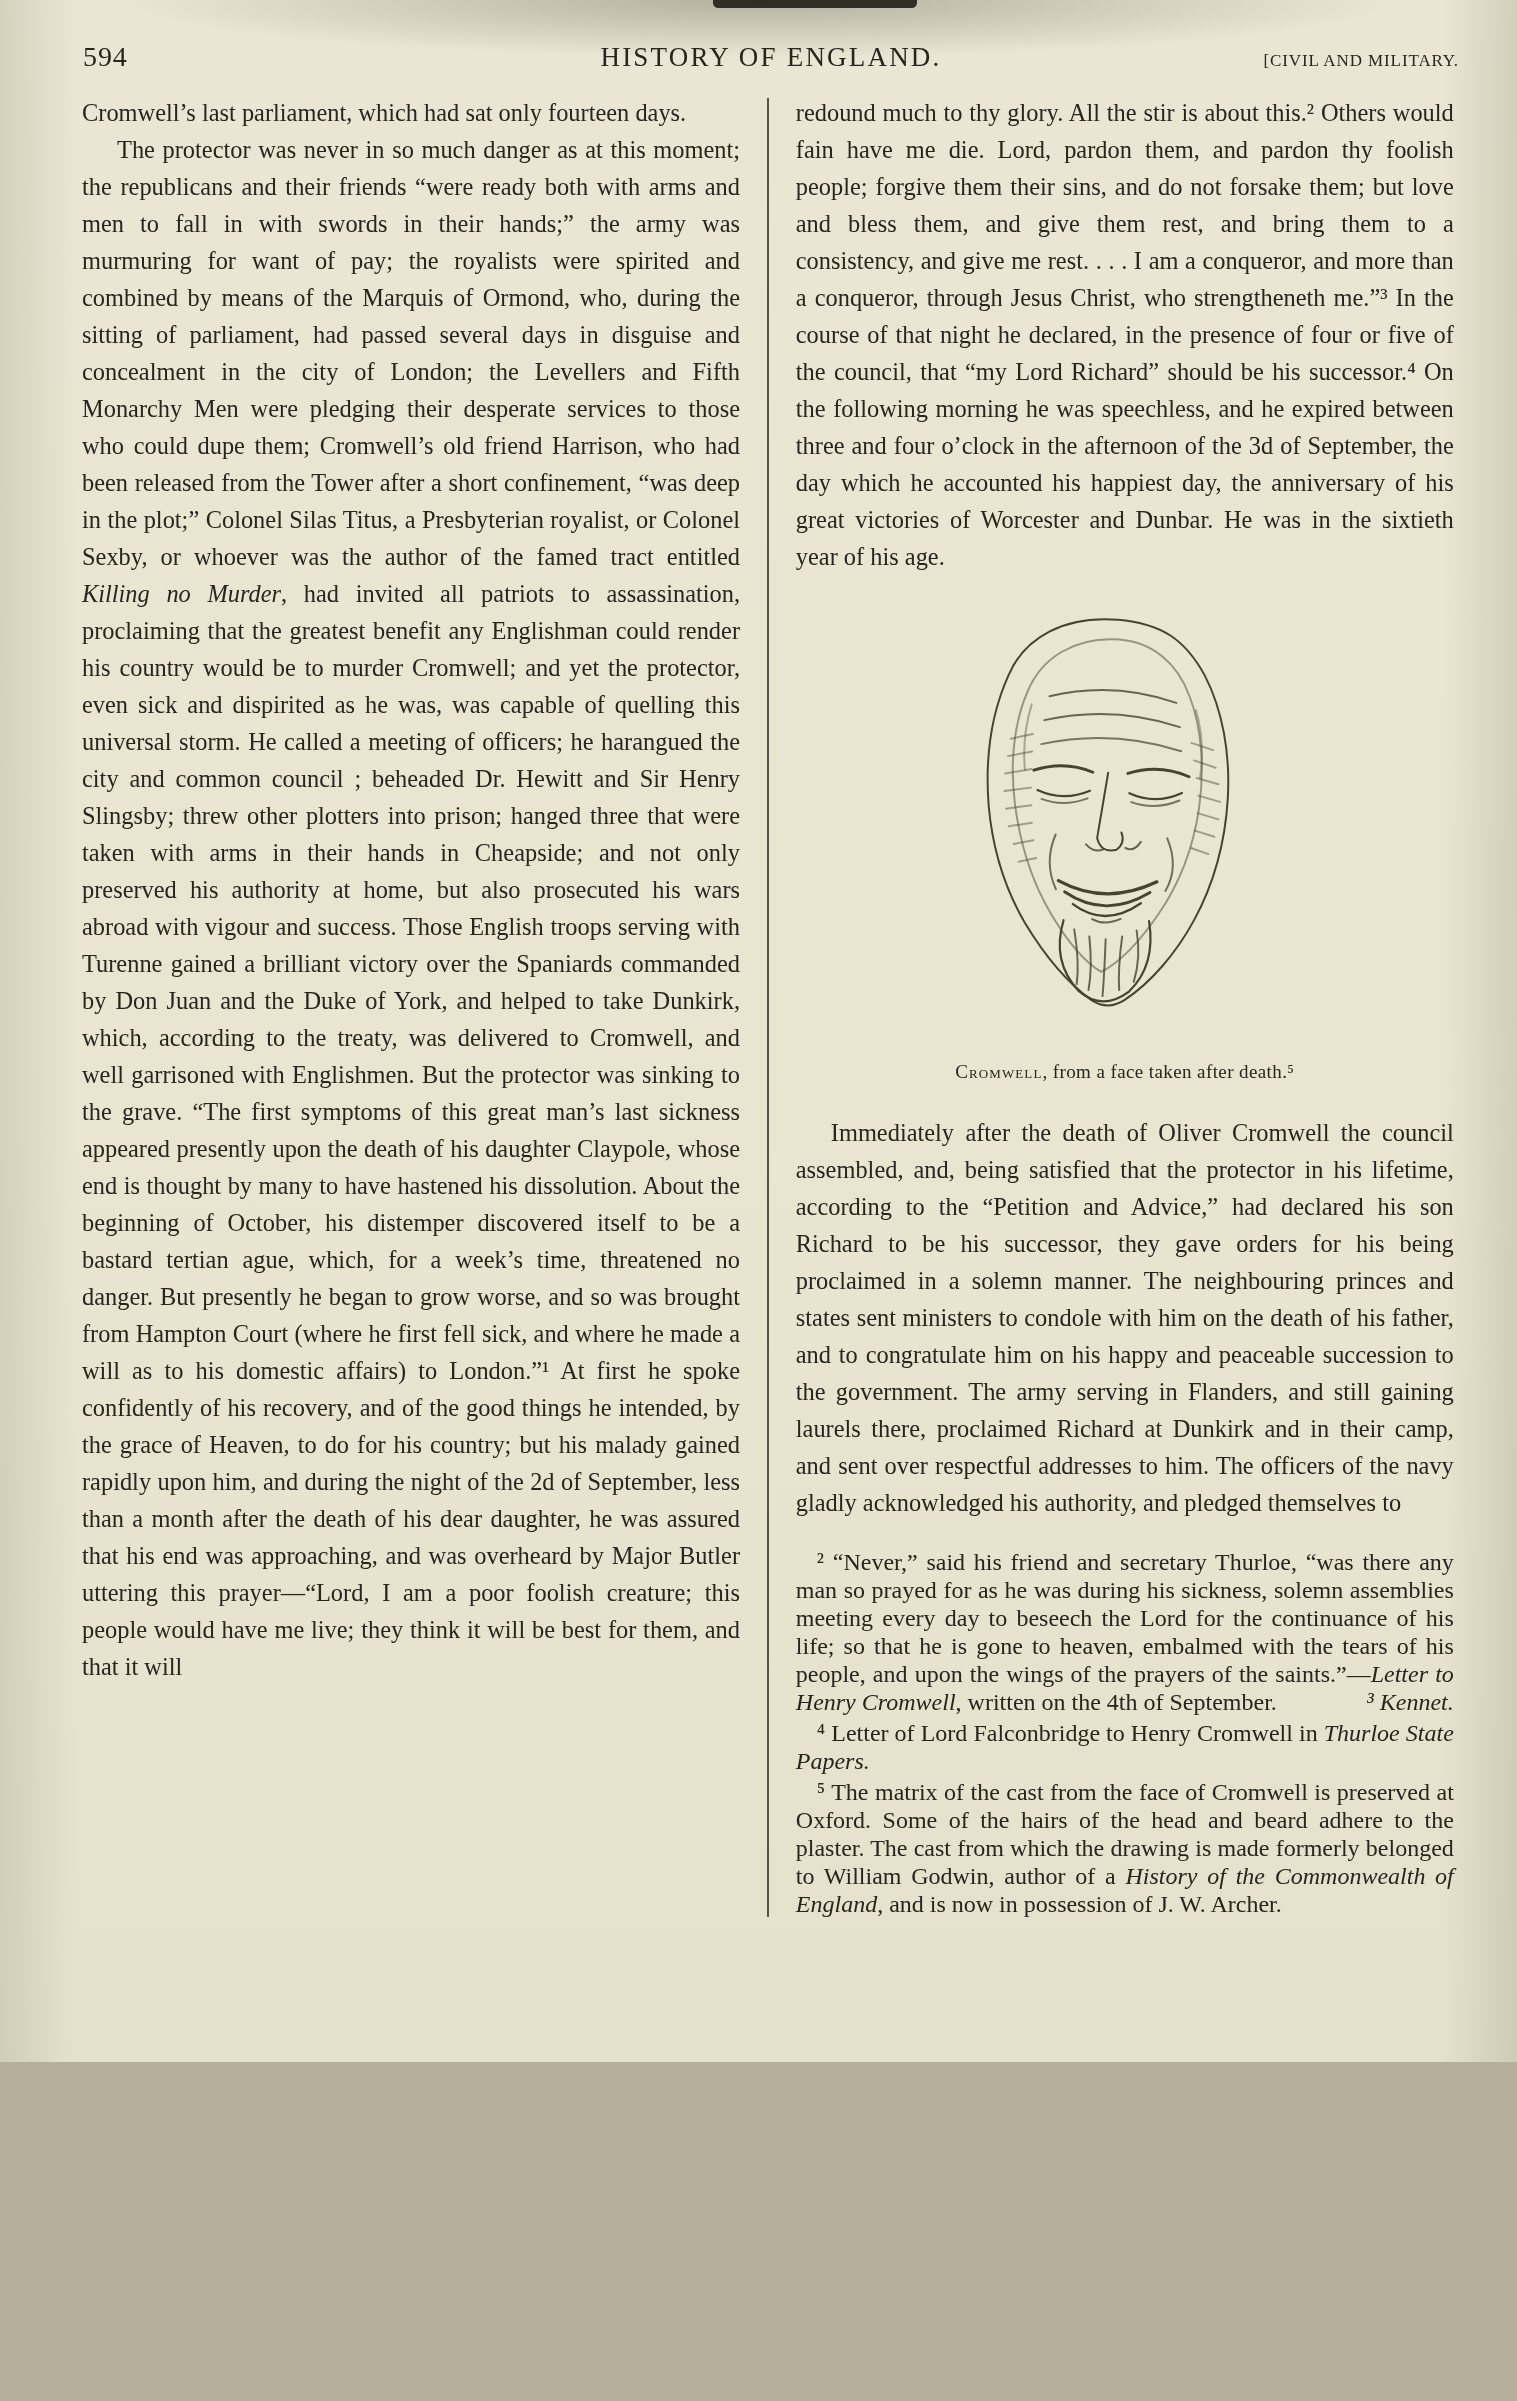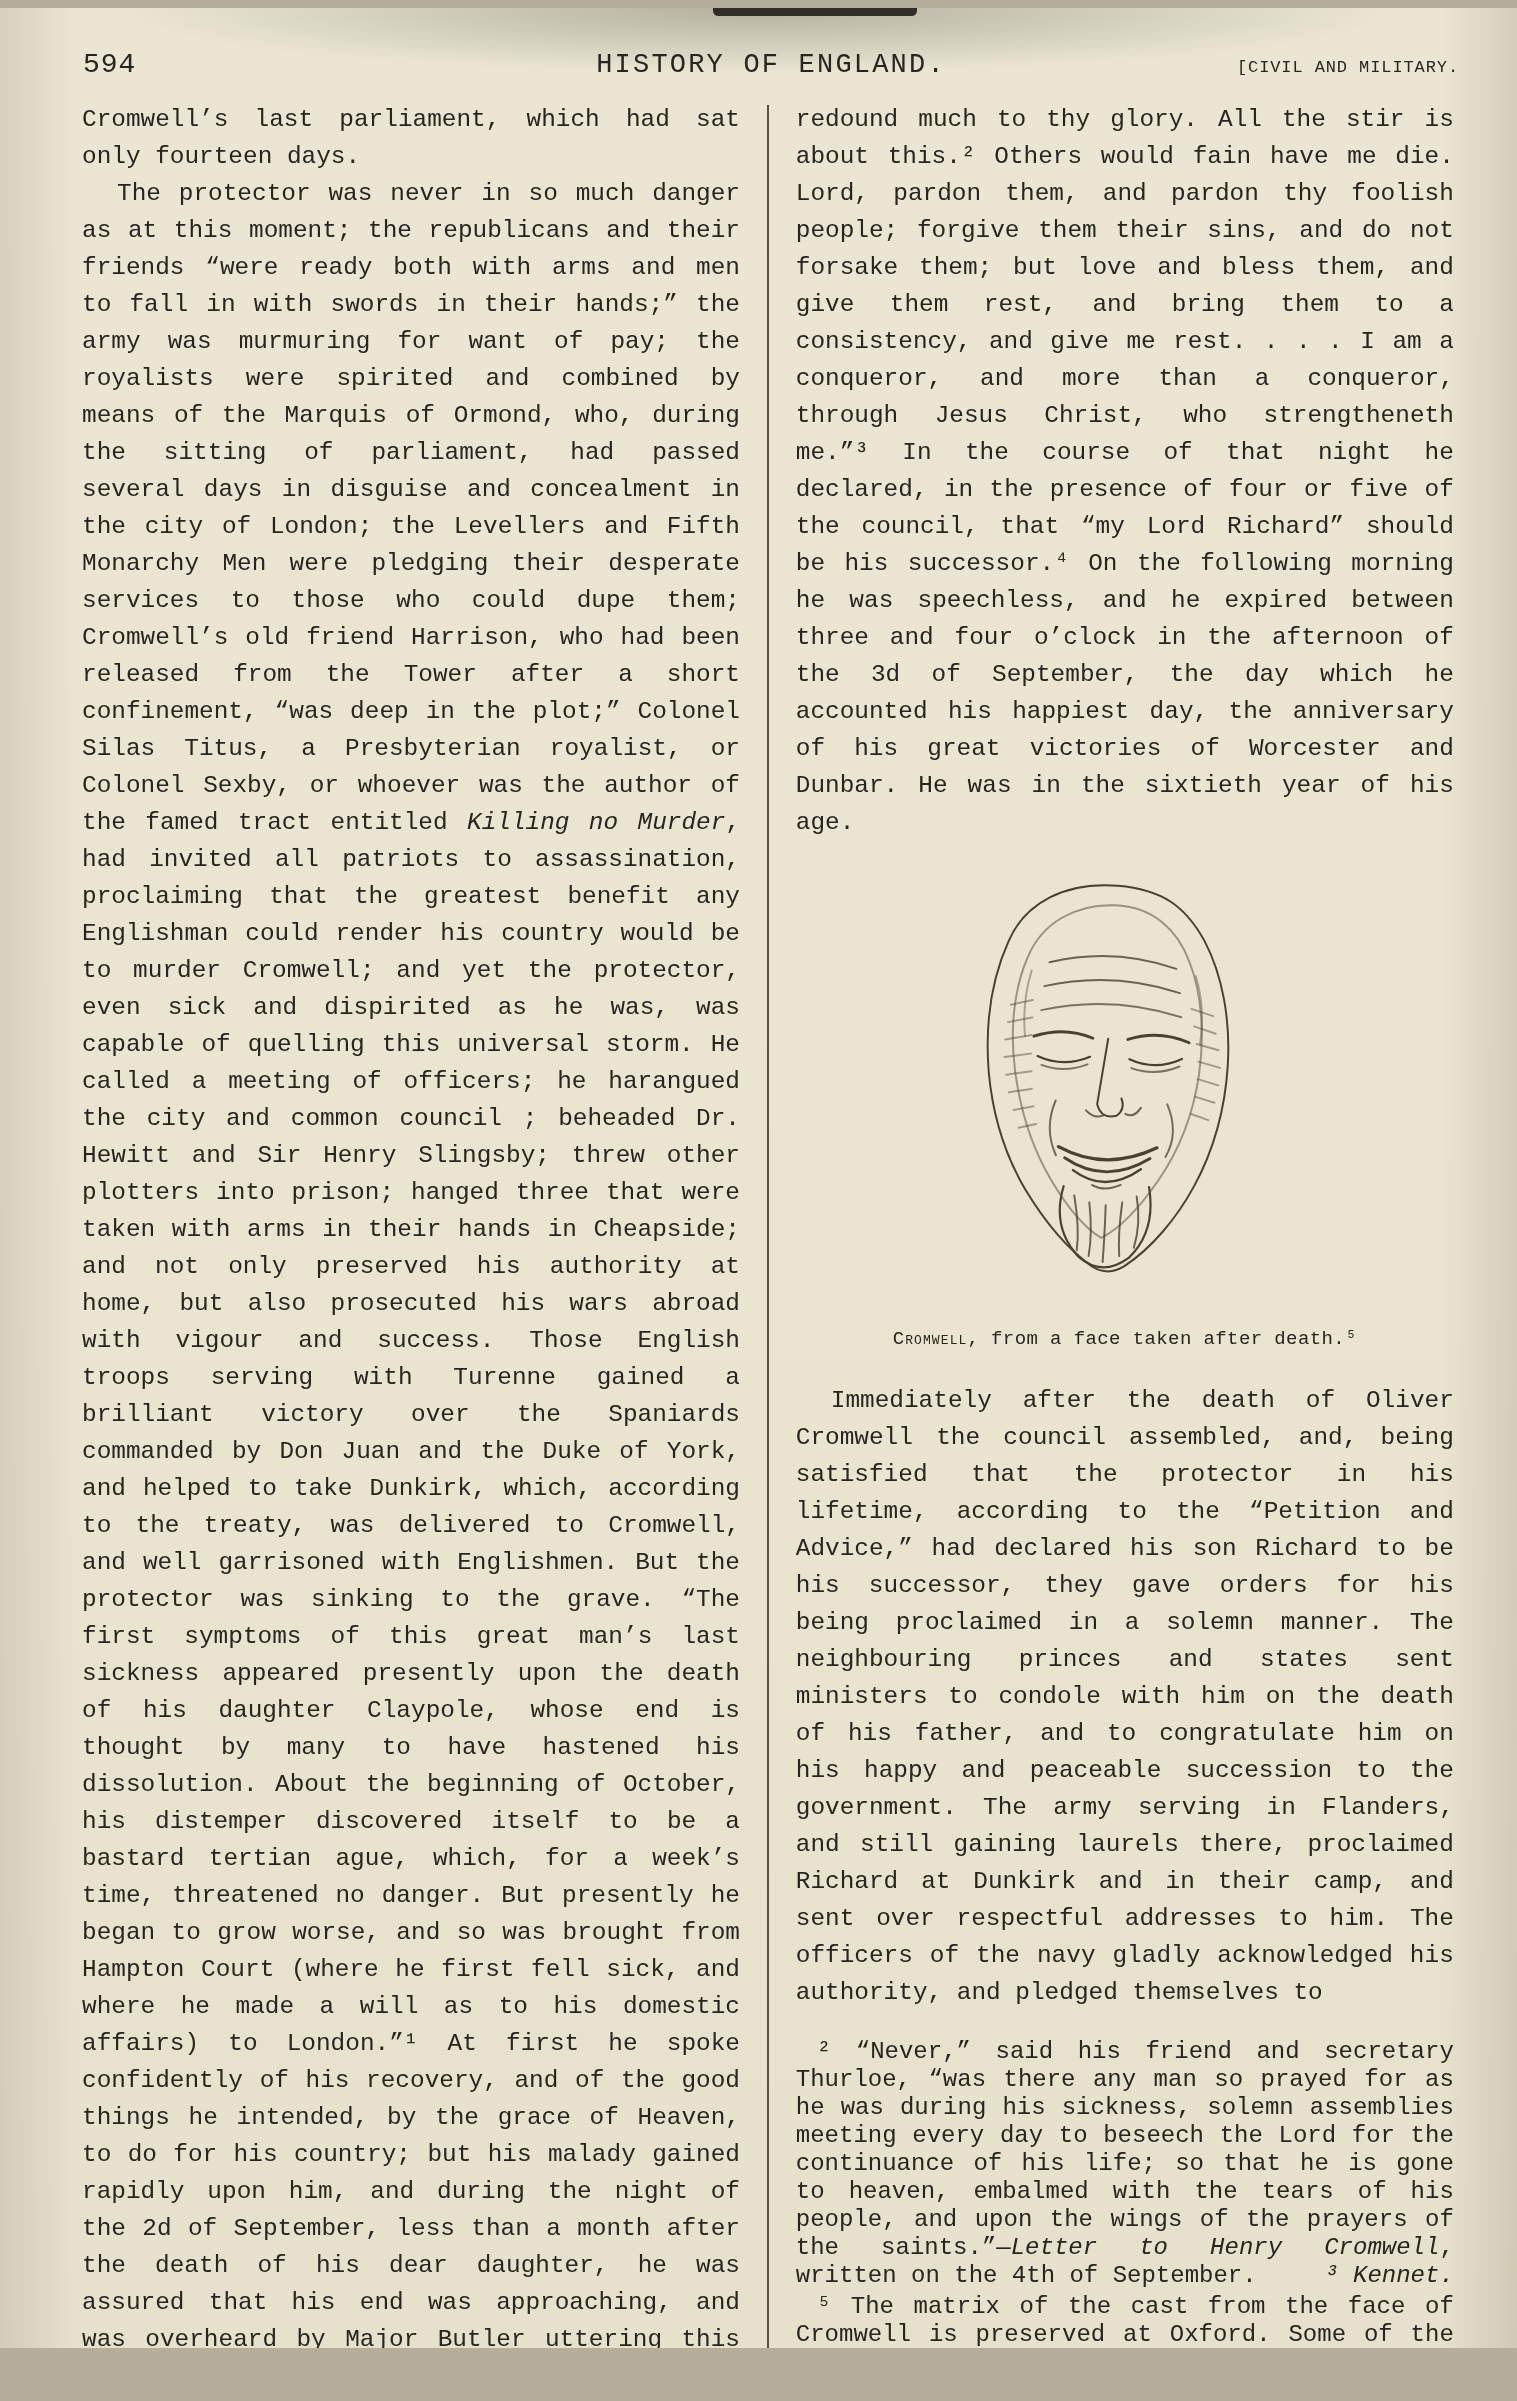--- a/index.html
+++ b/index.html
@@ -1,22 +1,22 @@
 <!DOCTYPE html>
 <html lang="en" style="font-size:14px"><head>
 <meta charset="utf-8">
 <style>
   html,body { margin:0; padding:0; background:#b4ae9a; }
   .page {
     position:relative;
-    width:1518px; height:2340px;
-    margin:8px auto;
+    width:1518px; height:2062px;
+    margin:0 auto;
     overflow:hidden;
     color:#26251e;
-    font-family:Liberation Mono, monospace;
+    font-family:Liberation Serif, serif;
     background:
       radial-gradient(ellipse 60% 4% at 50% 0%, rgba(40,36,26,.28), rgba(0,0,0,0) 70%),
       linear-gradient(90deg, rgba(92,82,60,.14), rgba(0,0,0,0) 5%, rgba(0,0,0,0) 95%, rgba(92,82,60,.16)),
       linear-gradient(180deg, #eae6d3 0%, #e9e5d1 55%, #e5e1cc 100%);
   }
   .scan-edge {
     position:absolute; top:0; left:47%; width:204px; height:8px;
     background:#17150f; border-radius:0 0 5.3px 5.3px; opacity:.85;
   }
   .header {
@@ -113,20 +113,20 @@
             </g>
           </svg>
         </span>
         <p class="caption"><span class="sc">Cromwell</span><span>, from a face taken after death.⁵</span></p>
       </div>
 
       <p class="para indent"><span>Immediately after the death of Oliver Cromwell the council assembled, and, being satisfied that the protector in his lifetime, according to the “Petition and Advice,” had declared his son Richard to be his successor, they gave orders for his being proclaimed in a solemn manner.  The neighbouring princes and states sent ministers to condole with him on the death of his father, and to congratulate him on his happy and peaceable succession to the government.  The army serving in Flanders, and still gaining laurels there, proclaimed Richard at Dunkirk and in their camp, and sent over respectful addresses to him.  The officers of the navy gladly acknowledged his authority, and pledged themselves to</span></p>
 
       <div class="footnotes">
         <p class="fn"><span>² “Never,” said his friend and secretary Thurloe, “was there any man so prayed for as he was during his sickness, solemn assemblies meeting every day to beseech the Lord for the continuance of his life; so that he is gone to heaven, embalmed with the tears of his people, and upon the wings of the prayers of the saints.”—</span><span class="i">Letter to Henry Cromwell</span><span>, written on the 4th of September.</span><span class="i fn-right">³ Kennet.</span></p>
+        <p class="fn"><span>⁴ Letter of Lord Falconbridge to Henry Cromwell in </span><span class="i">Thurloe State Papers.</span></p>
         <p class="fn"><span>⁵ The matrix of the cast from the face of Cromwell is preserved at Oxford.  Some of the hairs of the head and beard adhere to the plaster.  The cast from which the drawing is made formerly belonged to William Godwin, author of a </span><span class="i">History of the Commonwealth of England</span><span>, and is now in possession of J. W. Archer.</span></p>
-        <p class="fn"><span>⁴ Letter of Lord Falconbridge to Henry Cromwell in </span><span class="i">Thurloe State Papers.</span></p>
       </div>
     </div>
 
   </div>
 </div>
 
 
 </body></html>

